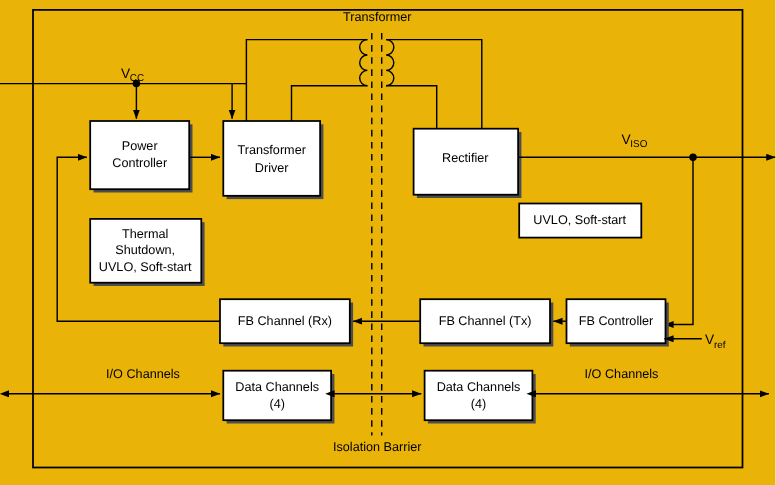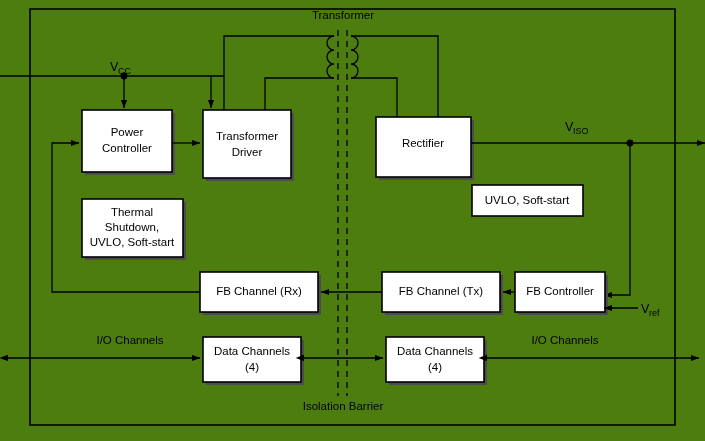--- a/index.html
+++ b/index.html
@@ -4,21 +4,21 @@
 <style>
   html, body {
     margin: 0;
     padding: 0;
     background: #ffffff;
   }
   #canvas {
     position: relative;
     width: 705px;
     height: 441px;
-    background: #4d7c0f;
+    background: #eab308;
     font-family: "Liberation Sans", sans-serif;
     overflow: hidden;
   }
   svg { display: block; }
   .blk-text {
     font-family: "Liberation Sans", sans-serif;
     font-size: 11.5px;
     fill: #000000;
     text-anchor: middle;
     dominant-baseline: middle;

